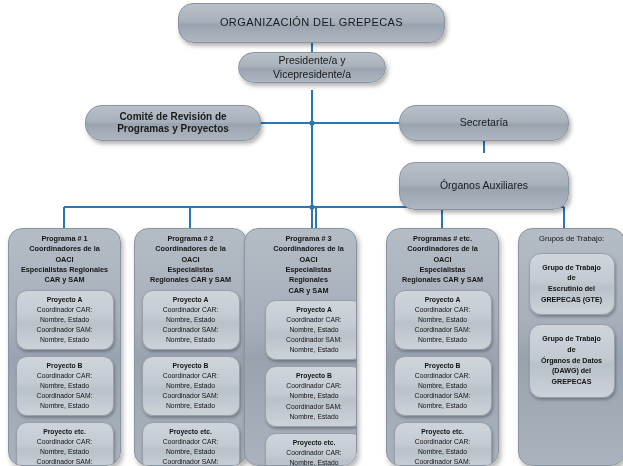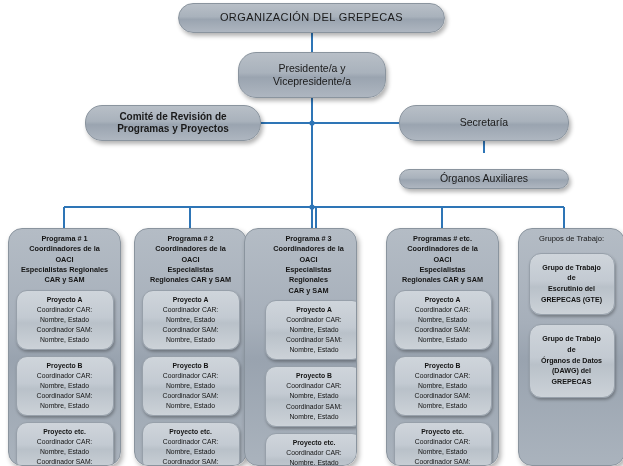--- a/index.html
+++ b/index.html
@@ -52,32 +52,32 @@
   .node-inner {
     padding: 0 6px;
     width: 100%;
   }
 
   
   #node-title {
     left: 178px;
     top: 3px;
     width: 267px;
-    height: 30px;
+    height: 40px;
     border-radius: 15px;
     font-size: 11px;
     letter-spacing: 0.4px;
   }
 
   
   #node-president {
     left: 238px;
     top: 52px;
     width: 148px;
-    height: 46px;
+    height: 31px;
     border-radius: 18px;
     font-size: 10.5px;
   }
 
   
   #node-committee {
     left: 85px;
     top: 105px;
     width: 176px;
     height: 36px;
@@ -92,23 +92,23 @@
     top: 105px;
     width: 170px;
     height: 36px;
     border-radius: 17px;
     font-size: 10.5px;
   }
 
   
   #node-auxiliary {
     left: 399px;
-    top: 169px;
+    top: 162px;
     width: 170px;
-    height: 20px;
+    height: 48px;
     border-radius: 16px;
     font-size: 10.5px;
   }
 
   
   .column {
     position: absolute;
     top: 228px;
     width: 113px;
     height: 238px;

